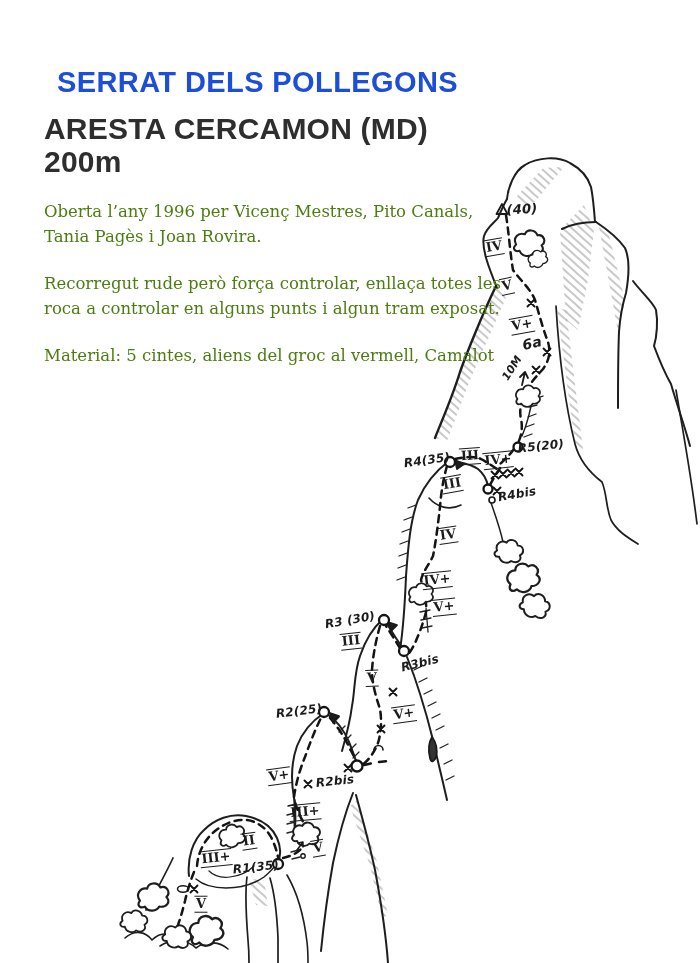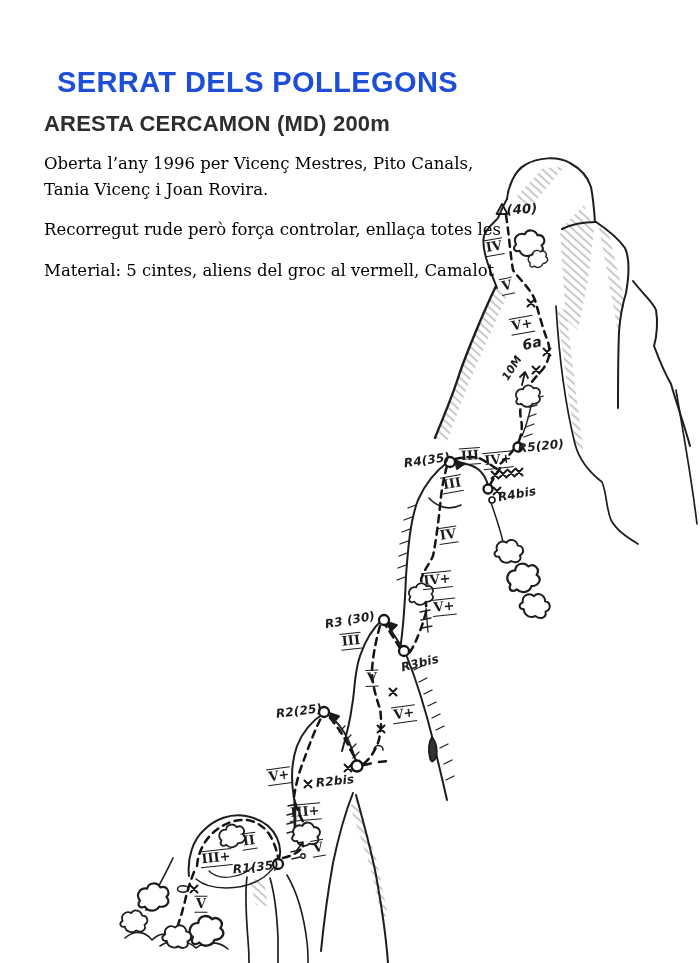--- a/index.html
+++ b/index.html
@@ -7,25 +7,25 @@
     width:700px;height:963px;position:relative;overflow:hidden;
     background:#ffffff;font-family:"Liberation Sans",sans-serif;
   }
   .text-block{position:absolute;left:44px;top:54px;width:468px;z-index:3;}
   .title{
     font-family:"Liberation Sans",sans-serif;font-weight:bold;
     font-size:29px;letter-spacing:.4px;color:#1d4ed8;margin:13px;line-height:1.1;
   }
   .subtitle{
     font-family:"Liberation Sans",sans-serif;font-weight:bold;
-    font-size:22px;letter-spacing:.2px;color:#2e2e2e;margin:13px 0 0;line-height:1.1;
+    font-size:30px;letter-spacing:.2px;color:#2e2e2e;margin:13px 0 0;line-height:1.1;
   }
   .para{
     font-family:"DejaVu Serif",serif;font-size:16.5px;line-height:25.5px;
-    color:#000000;margin-top:15px;
+    color:#4d7c0f;margin-top:21px;
   }
   .para .line{white-space:nowrap;}
   .topo{position:absolute;inset:0;z-index:1;}
   .topo svg{position:absolute;inset:0;}
   .lbl{
     position:absolute;white-space:nowrap;color:#1b1b1b;z-index:2;
     transform:translate(-50%,-50%) rotate(var(--r,0deg));
   }
   .roman{
     font-family:"DejaVu Serif",serif;font-weight:bold;font-size:13px;line-height:1.12;
@@ -39,24 +39,25 @@
   .hand.small{font-size:11px;}
 </style>
 </head>
 <body>
 
 <div class="text-block">
   <h1 class="title">SERRAT DELS POLLEGONS</h1>
   <h2 class="subtitle">ARESTA CERCAMON (MD) 200m</h2>
   <div class="para">
     <div class="line">Oberta l’any 1996 per Vicenç Mestres, Pito Canals,</div>
-    <div class="line">Tania Vicenç i Joan Rovira.</div>
+    <div class="line">Tania Pagès i Joan Rovira.</div>
   </div>
   <div class="para">
     <div class="line">Recorregut rude però força controlar, enllaça totes les</div>
+    <div class="line">roca a controlar en alguns punts i algun tram exposat.</div>
   </div>
   <div class="para">
     <div class="line">Material: 5 cintes, aliens del groc al vermell, Camalot</div>
   </div>
 </div>
 
 <div class="topo">
 <svg viewBox="0 0 700 963" width="700" height="963">
   <defs>
     <pattern id="hatch" width="6" height="6" patternUnits="userSpaceOnUse" patternTransform="rotate(-48)">

